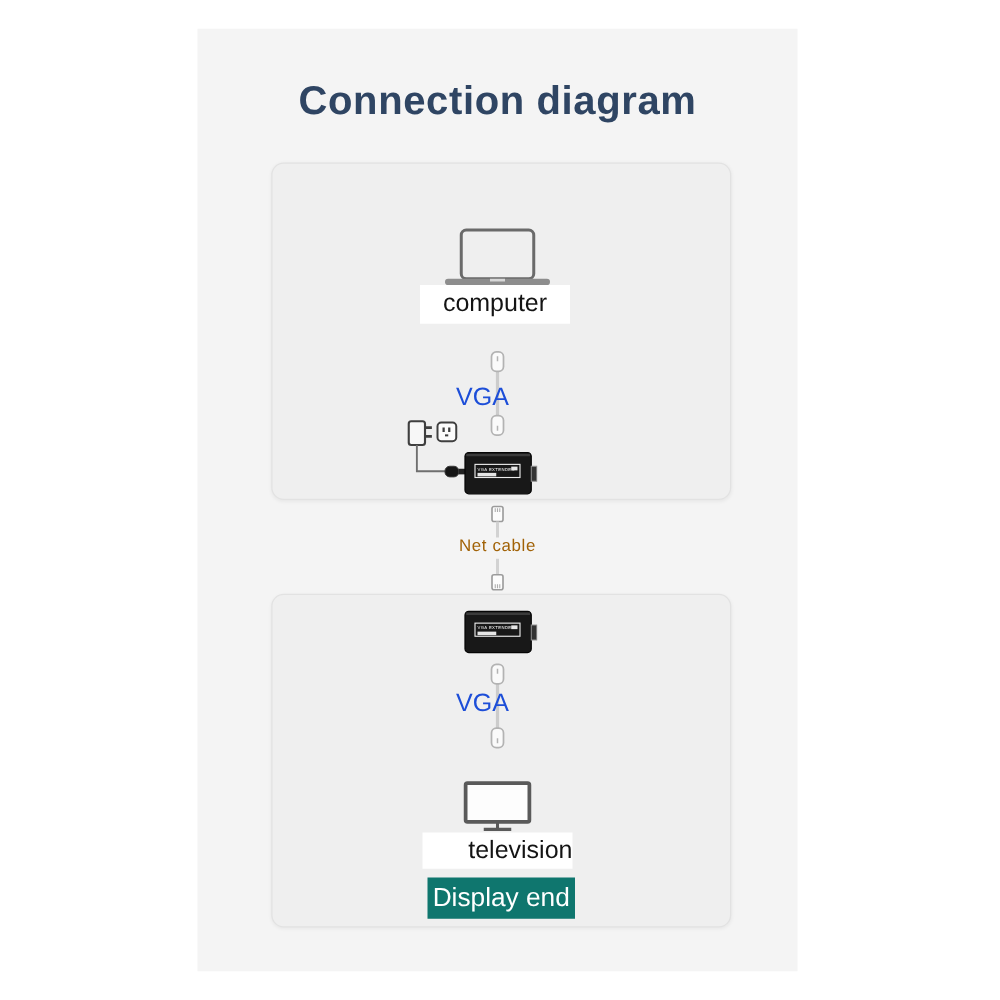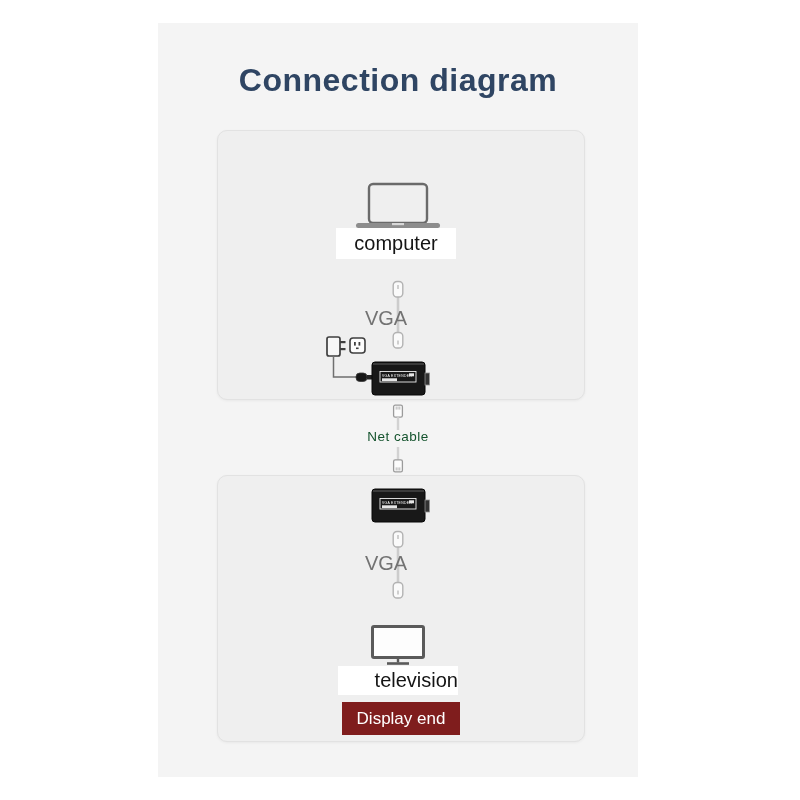--- a/index.html
+++ b/index.html
@@ -34,34 +34,34 @@
 
   .chip {
     position: absolute; background: #ffffff; text-align: center;
     color: #141414; font-size: 20px;
   }
   .chip-computer   { left: 336px; top: 228px; width: 120px; height: 31px; line-height: 31px; }
   .chip-television { left: 338px; top: 666px; width: 120px; height: 29px; line-height: 29px; text-align: right; }
 
   .cable-label {
     position: absolute; width: 72px; text-align: center;
-    font-size: 20px; color: #737373; z-index: 3;
+    font-size: 20px; color: #1d4ed8; z-index: 3;
   }
   .cable-label-vga1 { left: 350px; top: 307px; }
   .cable-label-vga2 { left: 350px; top: 552px; }
 
   .netcable-label {
     position: absolute; left: 330px; top: 429px; width: 136px;
-    text-align: center; font-size: 13.5px; color: #14532d; letter-spacing: 0.5px;
+    text-align: center; font-size: 13.5px; color: #a16207; letter-spacing: 0.5px;
   }
 
   .badge {
     position: absolute; left: 342px; top: 702px; width: 118px; height: 33px;
-    background: #7f1d1d; color: #ffffff; text-align: center;
-    font-size: 17px; line-height: 33px; font-weight: 500;
+    background: #0f766e; color: #ffffff; text-align: center;
+    font-size: 21px; line-height: 33px; font-weight: 500;
   }
 
   .icon { position: absolute; }
   .icon-laptop   { left: 353px; top: 182px; }
   .icon-vga1     { left: 388px; top: 280px; z-index: 2; }
   .icon-power    { left: 324px; top: 334px; }
   .icon-box1     { left: 370px; top: 358px; z-index: 2; }
   .icon-rj45a    { left: 391px; top: 404px; }
   .icon-rj45b    { left: 391px; top: 446px; }
   .icon-box2     { left: 370px; top: 485px; }

